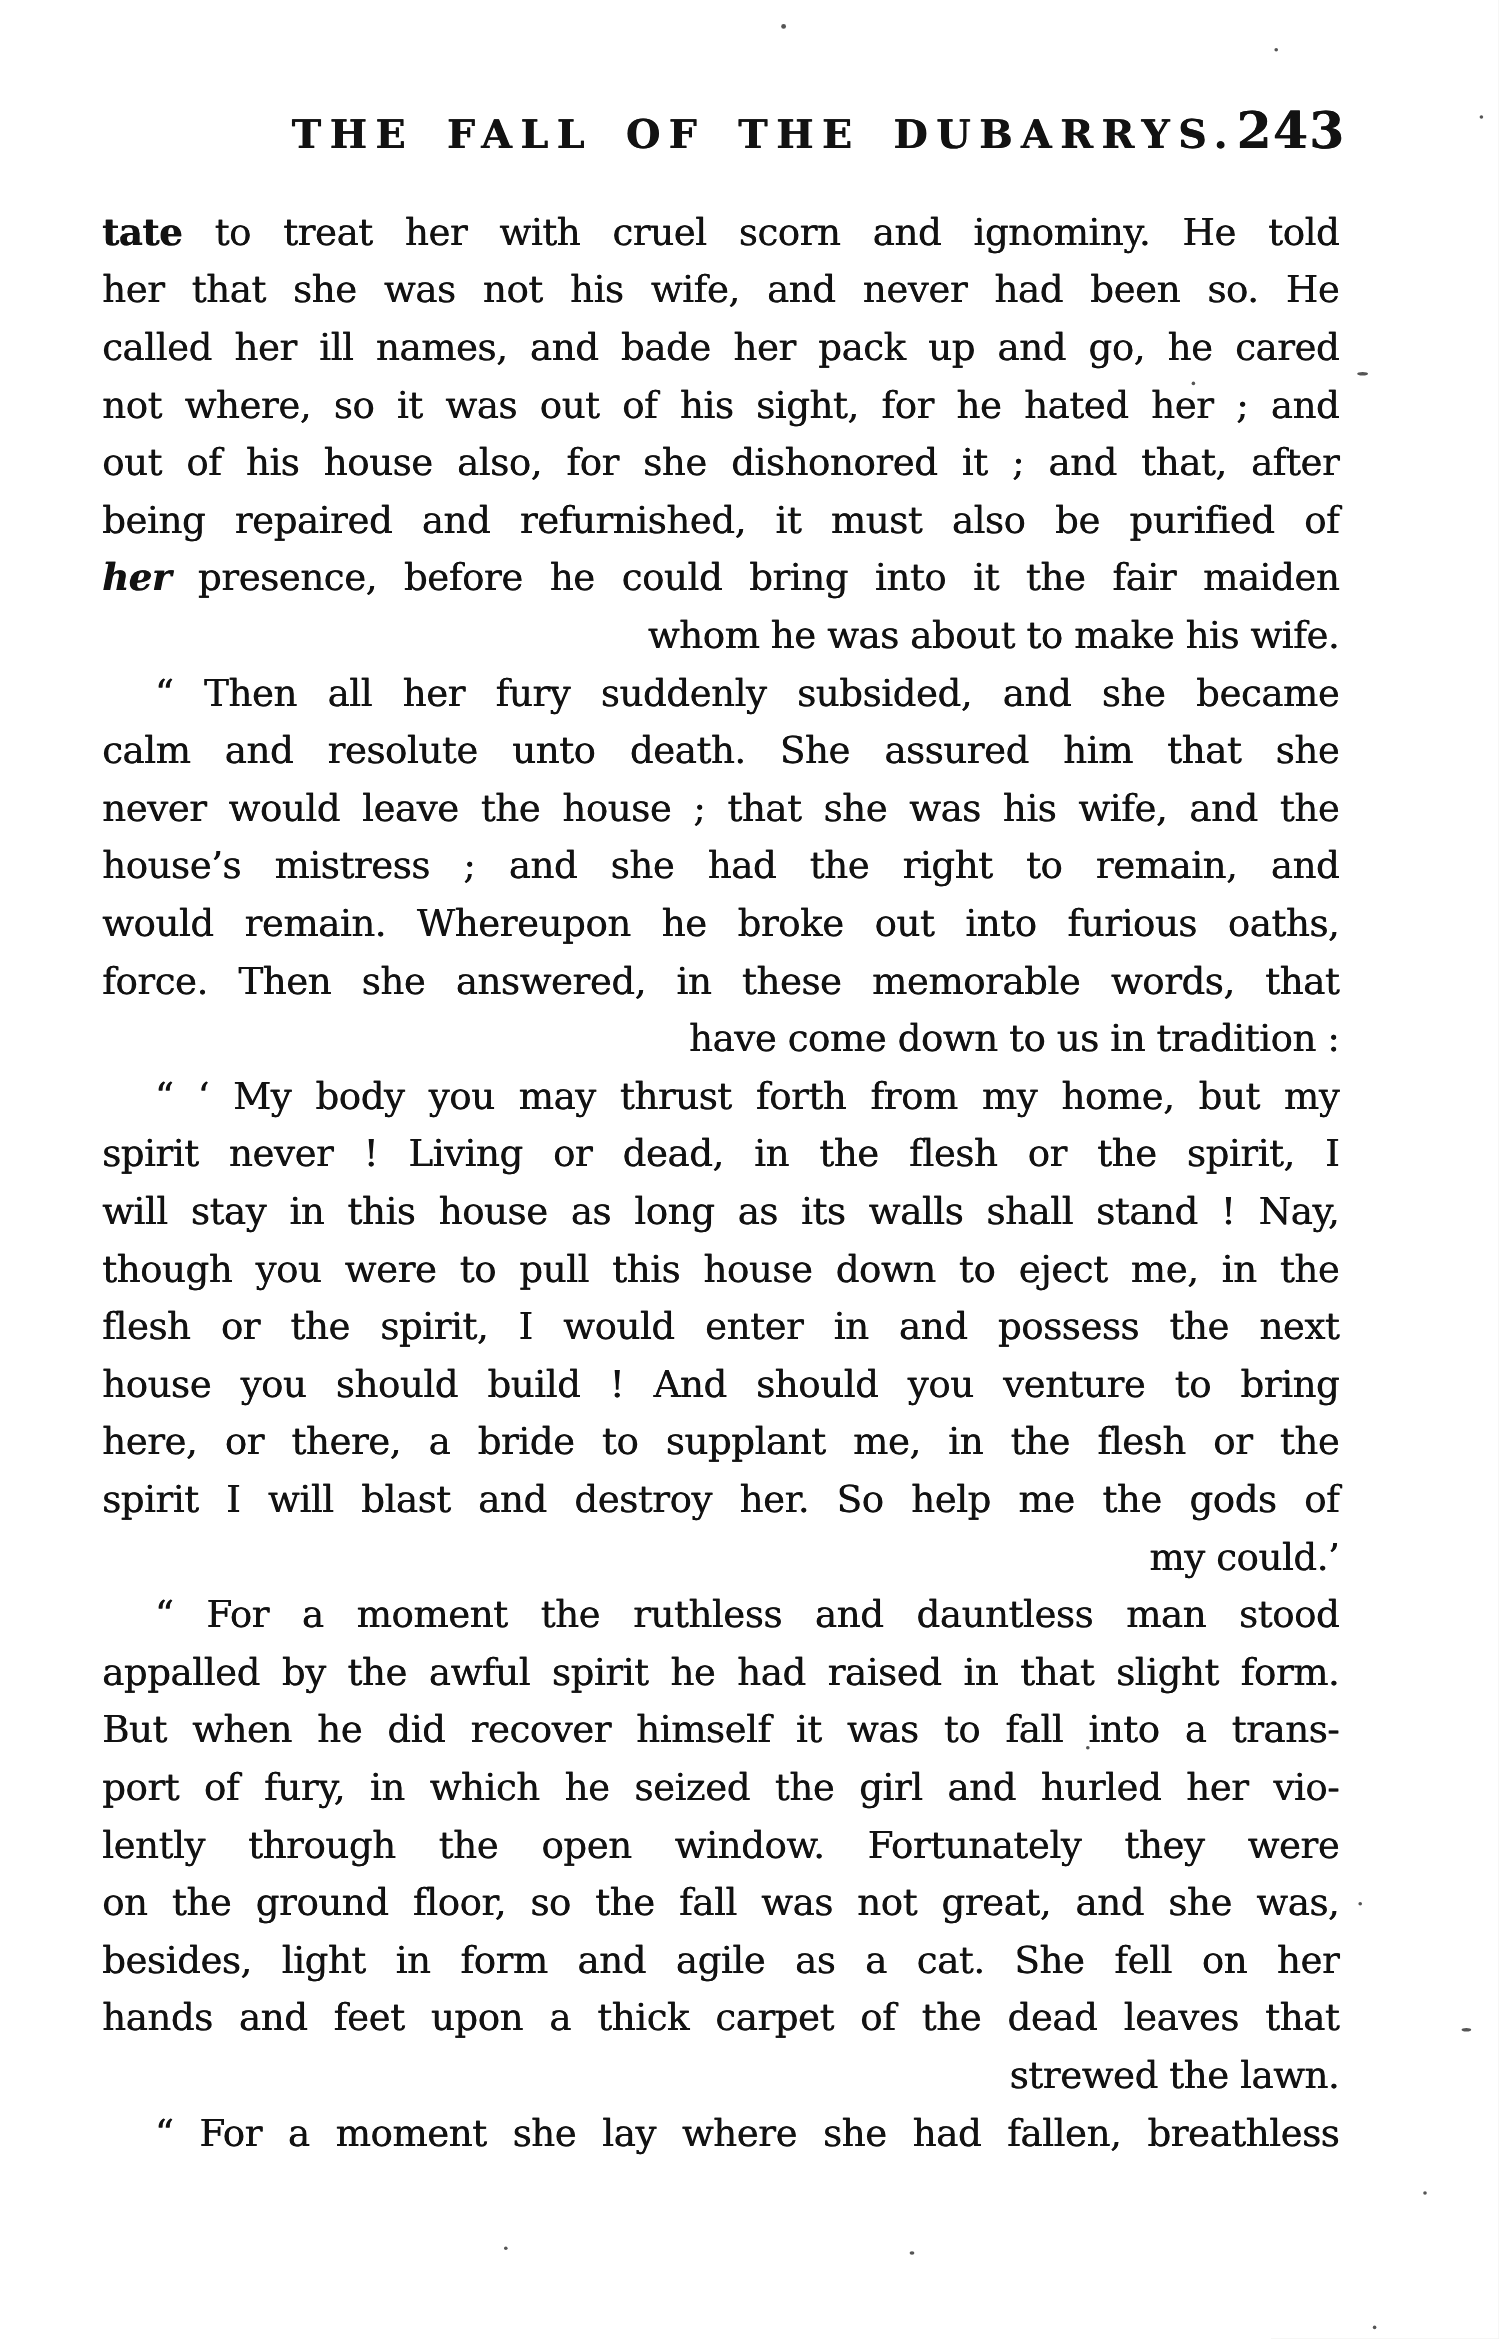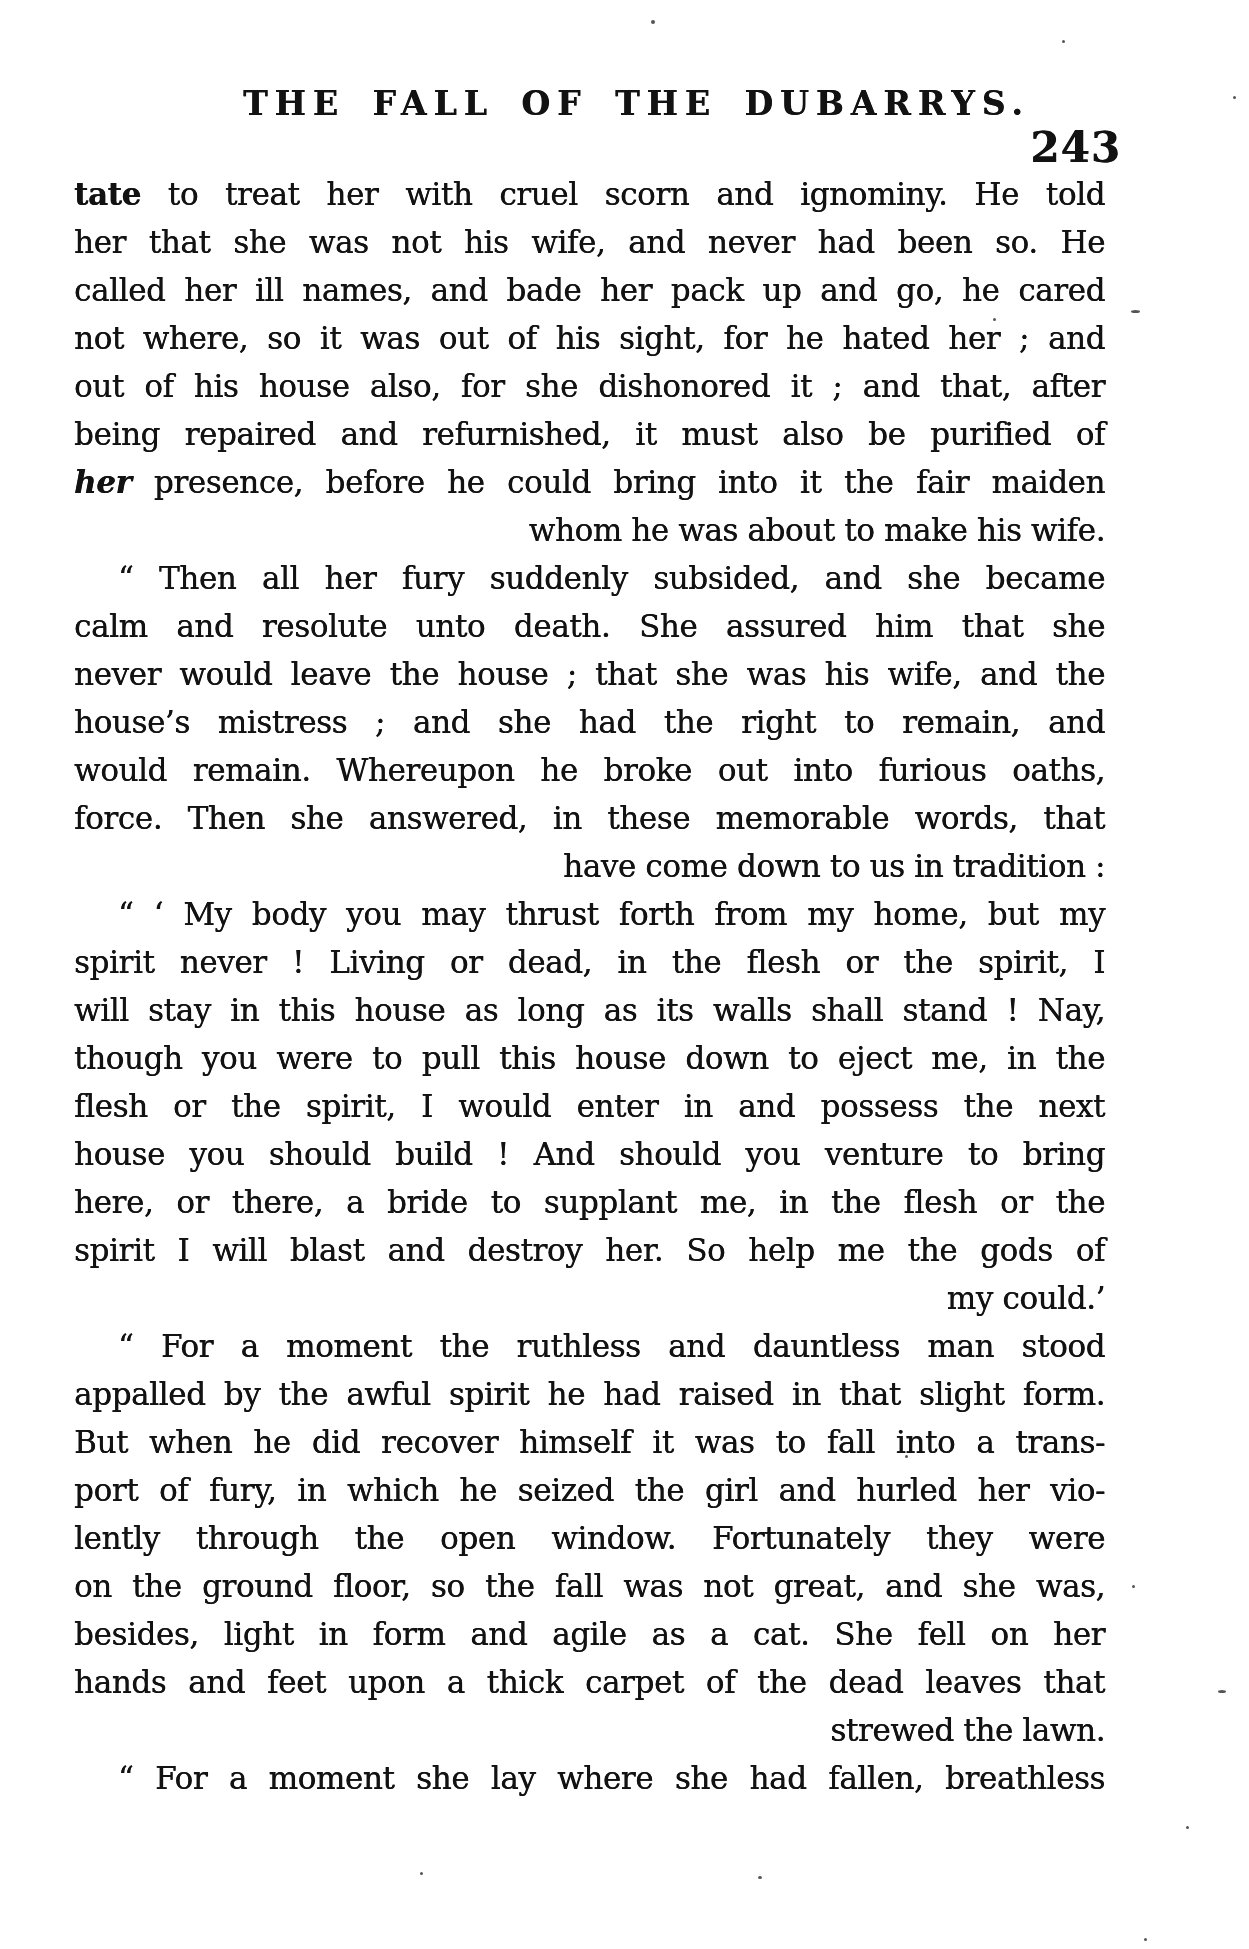--- a/index.html
+++ b/index.html
@@ -6,37 +6,37 @@
   .page{
     position:relative;
     width:1249px;height:1949px;
     background:#ffffff;
     overflow:hidden;
     font-family:"DejaVu Serif", serif;
     color:#121212;
   }
   .header{
     position:absolute;left:85px;top:84px;width:1036px;
-    display:flex;align-items:baseline;flex-direction:column;
+    display:flex;align-items:baseline;
   }
   .title{
     margin-left:158px;
     font-size:33px;font-weight:700;
     letter-spacing:7px;word-spacing:9px;
     white-space:nowrap;
     text-shadow:0.4px 0 0 currentColor;
   }
   .page-number{
     margin-left:auto;
     font-size:42px;font-weight:700;
     letter-spacing:1px;
     text-shadow:0.4px 0 0 currentColor;
   }
   .body-text{
-    position:absolute;left:74px;top:170px;width:1031px;
+    position:absolute;left:85px;top:170px;width:1031px;
     font-size:31px;
     line-height:48px;
     letter-spacing:-0.4px;
     text-shadow:0.35px 0 0 currentColor;
   }
   .paragraph{margin:0;}
   .line{text-align:right;white-space:normal;}
   .line.just{text-align:justify;text-align-last:justify;}
   .line.indent{text-indent:44px;}
   .b{font-weight:700;}

